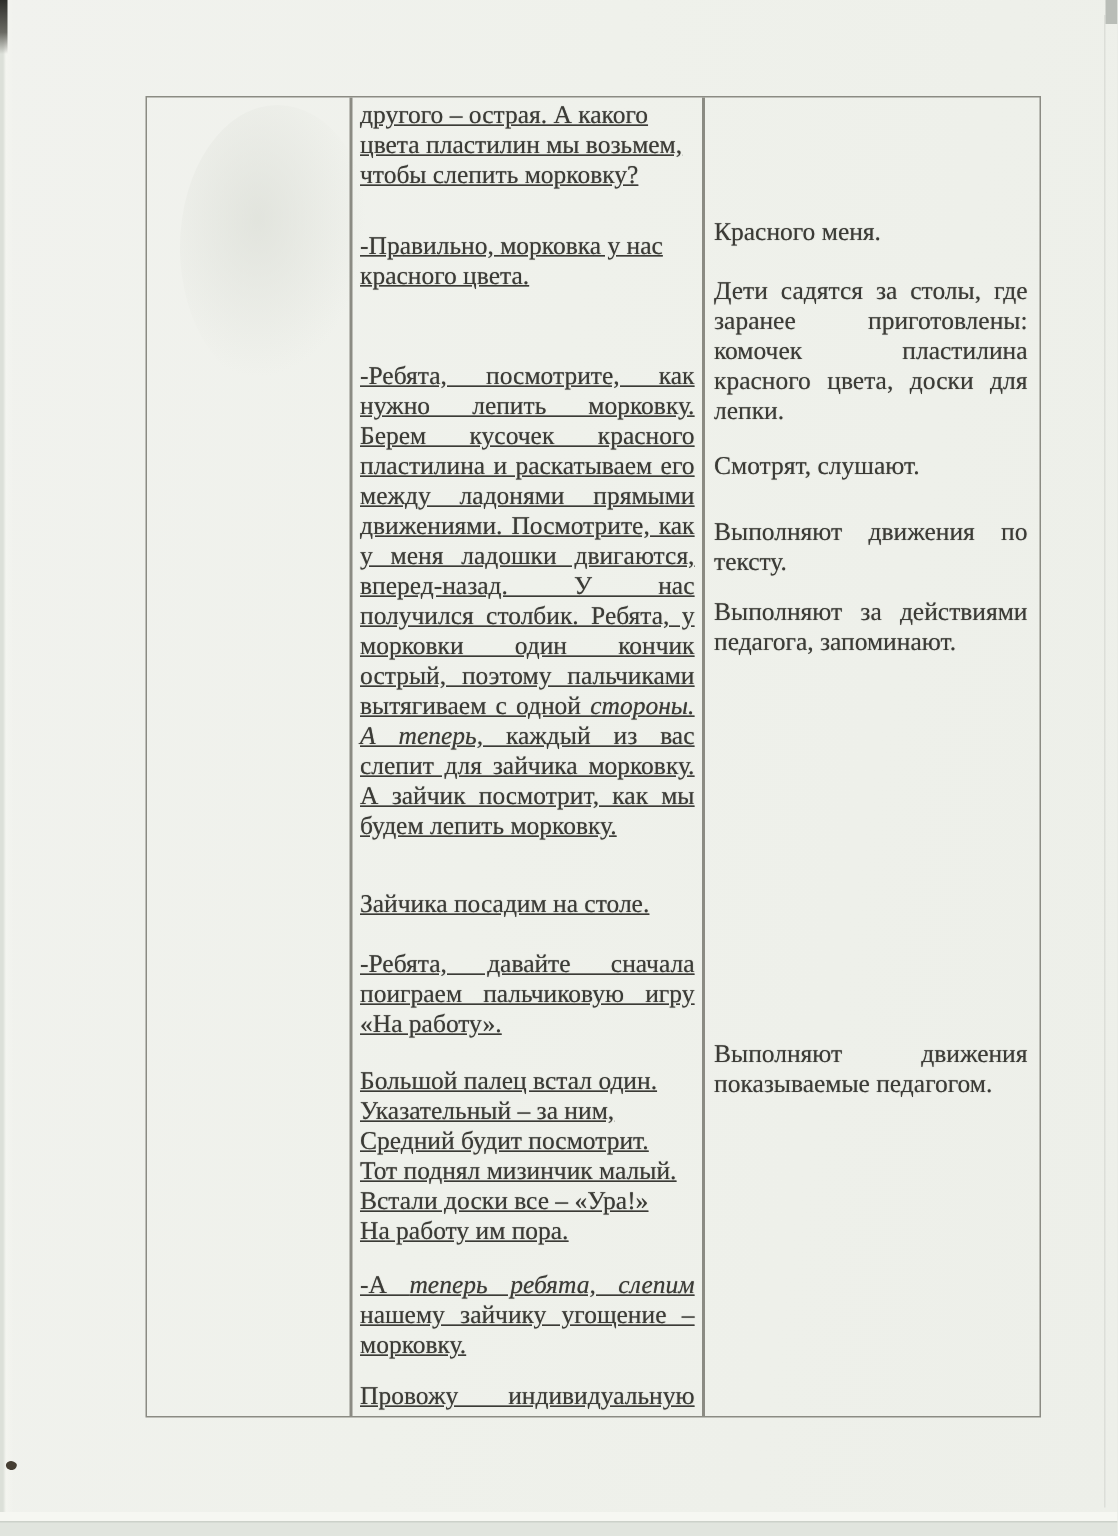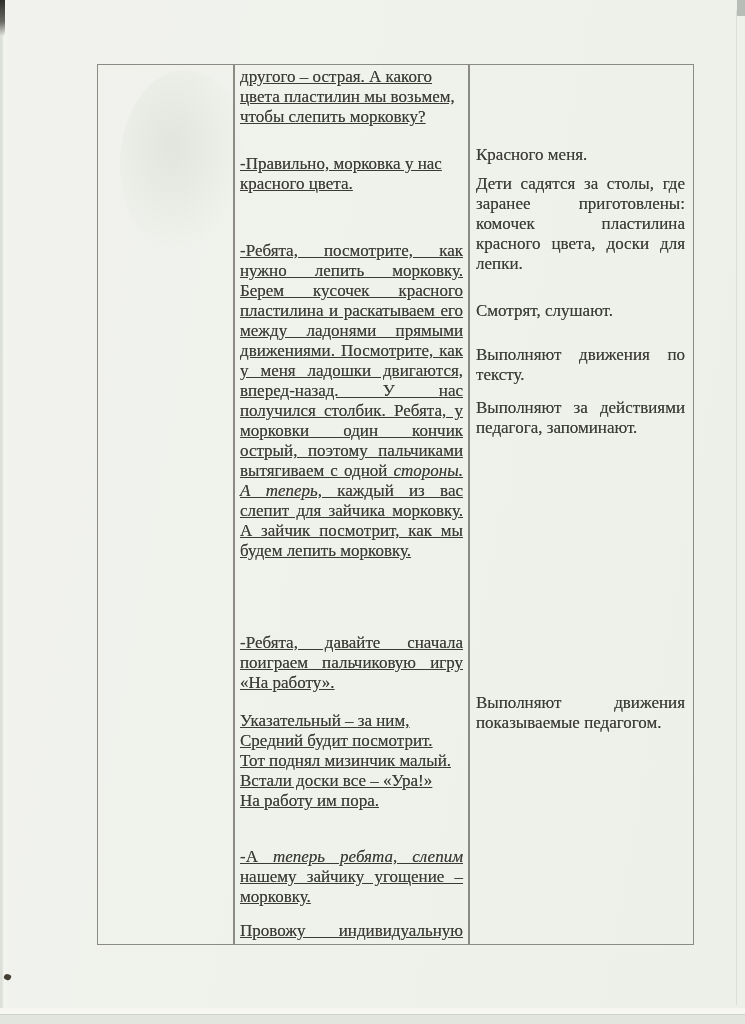--- a/index.html
+++ b/index.html
@@ -91,40 +91,42 @@
   </div>
 
   <div class="par col2" style="top:67px">другого – острая. А какого цвета пластилин мы возьмем, чтобы слепить морковку?</div>
 
   <div class="par col2" style="top:154px">-Правильно, морковка у нас красного цвета.</div>
 
   <div class="par col2 just" style="top:241px">
     <span>-Ребята, посмотрите, как нужно лепить морковку. Берем кусочек красного пластилина и раскатываем его между ладонями прямыми движениями. Посмотрите, как у меня ладошки двигаются, вперед-назад. У нас получился столбик. Ребята, у морковки один кончик острый, поэтому пальчиками вытягиваем с одной </span><span class="it">стороны. А теперь,</span><span> каждый из вас слепит для зайчика морковку. А зайчик посмотрит, как мы будем лепить морковку.</span>
   </div>
 
+  <div class="par col2" style="top:593px">Зайчика посадим на столе.</div>
 
   <div class="par col2 just" style="top:633px">-Ребята, давайте сначала поиграем пальчиковую игру «На работу».</div>
 
   <div class="par col2" style="top:711px">
+    <div class="poem-line">Большой палец встал один.</div>
     <div class="poem-line">Указательный – за ним,</div>
     <div class="poem-line">Средний будит посмотрит.</div>
     <div class="poem-line">Тот поднял мизинчик малый.</div>
     <div class="poem-line">Встали доски все – «Ура!»</div>
     <div class="poem-line">На работу им пора.</div>
   </div>
 
   <div class="par col2 just" style="top:847px">
     <span>-А </span><span class="it">теперь ребята, слепим</span><span> нашему зайчику угощение – морковку.</span>
   </div>
 
   <div class="par col2 just-last" style="top:921px">Провожу индивидуальную</div>
 
   <div class="par col3" style="top:145px">Красного меня.</div>
 
-  <div class="par col3 just" style="top:174px">Дети садятся за столы, где заранее приготовлены: комочек пластилина красного цвета, доски для лепки.</div>
+  <div class="par col3 just" style="top:184px">Дети садятся за столы, где заранее приготовлены: комочек пластилина красного цвета, доски для лепки.</div>
 
   <div class="par col3" style="top:301px">Смотрят, слушают.</div>
 
   <div class="par col3 just" style="top:345px">Выполняют движения по тексту.</div>
 
   <div class="par col3 just" style="top:398px">Выполняют за действиями педагога, запоминают.</div>
 
   <div class="par col3 just" style="top:693px">Выполняют движения показываемые педагогом.</div>
 
 

